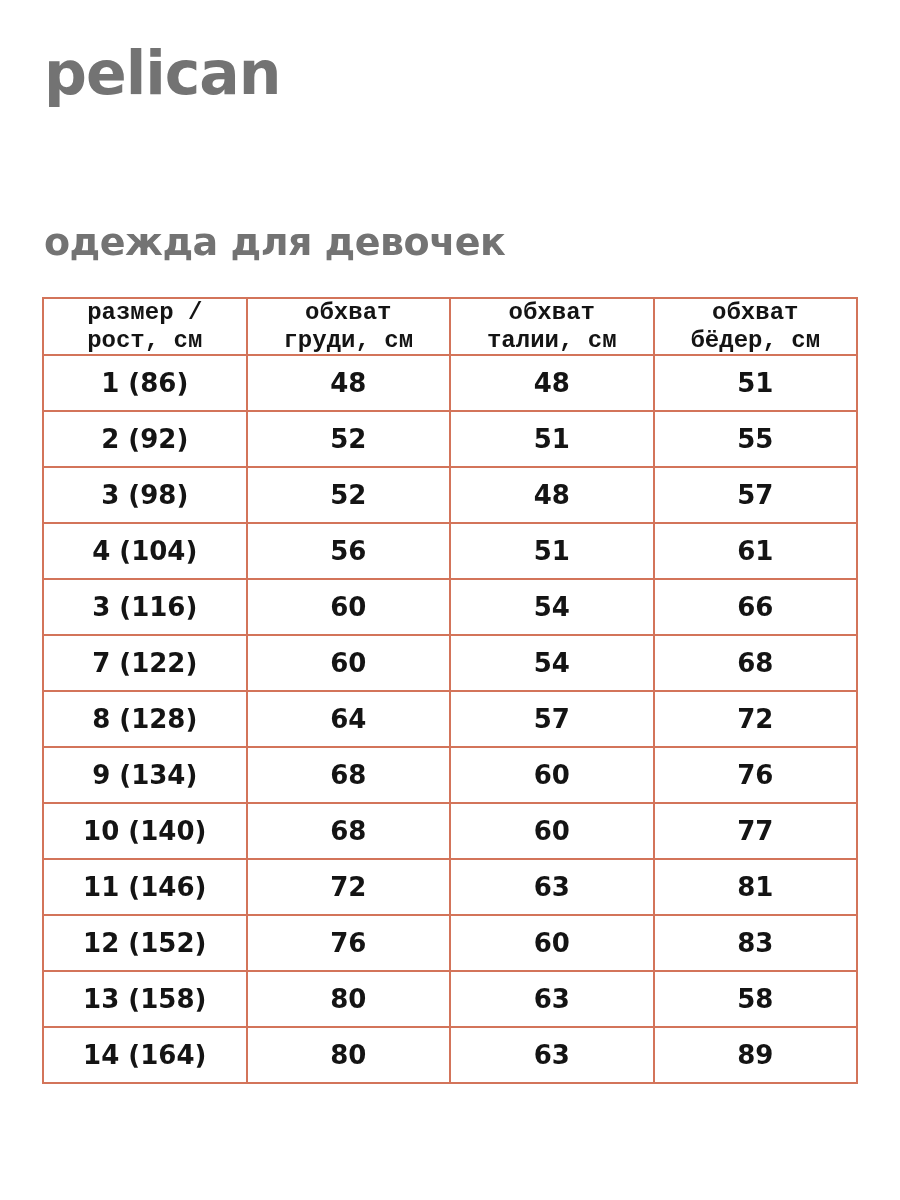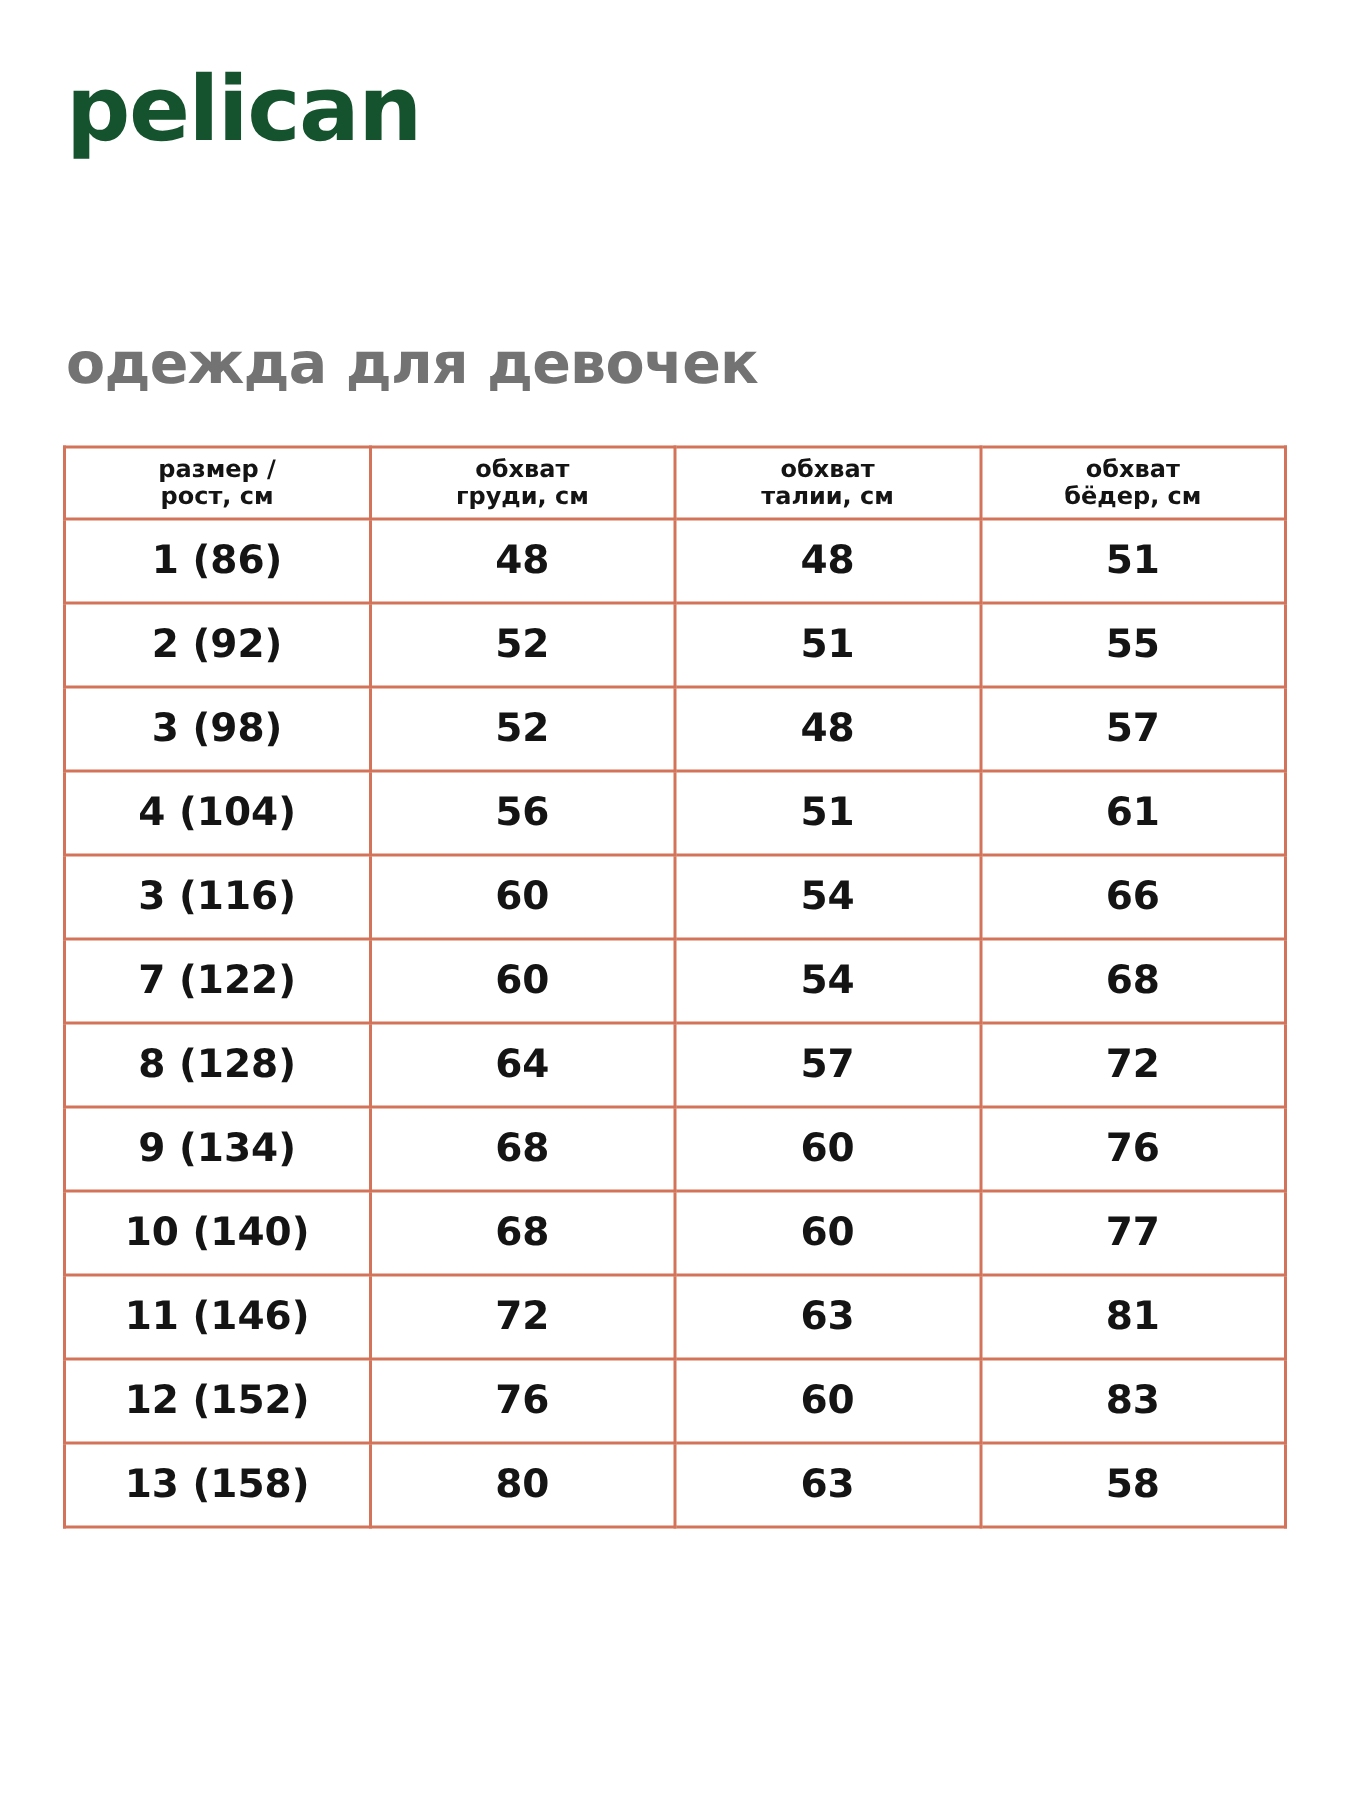--- a/index.html
+++ b/index.html
@@ -14,21 +14,21 @@
     height: 1200px;
     background: #ffffff;
     overflow: hidden;
   }
   .logo {
     position: absolute;
     left: 44px;
     top: 38px;
     font-size: 60px;
     font-weight: bold;
-    color: #14532d;
+    color: #737373;
     letter-spacing: -1px;
   }
   .heading {
     position: absolute;
     left: 44px;
     top: 220px;
     font-size: 38px;
     font-weight: bold;
     color: #737373;
     letter-spacing: -0.5px;
@@ -45,23 +45,24 @@
   .size-chart th,
   .size-chart td {
     border: 2px solid #D3745A;
     text-align: center;
     vertical-align: middle;
     color: #141414;
     font-weight: bold;
   }
   .size-chart th {
     height: 48px;
-    font-size: 16px;
+    font-size: 24px;
     line-height: 1.15;
     white-space: pre-line;
+    font-family: Liberation Mono, monospace;
   }
   .size-chart td {
     height: 56px;
     font-size: 26px;
   }
 </style>
 </head>
 <body>
 
 <div class="page">
@@ -149,16 +150,22 @@
           <td>76</td>
           <td>60</td>
           <td>83</td>
         </tr>
         <tr>
           <td>13 (158)</td>
           <td>80</td>
           <td>63</td>
           <td>58</td>
         </tr>
+        <tr>
+          <td>14 (164)</td>
+          <td>80</td>
+          <td>63</td>
+          <td>89</td>
+        </tr>
       </tbody>
   </table>
 
 </div>
 
 </body></html>

